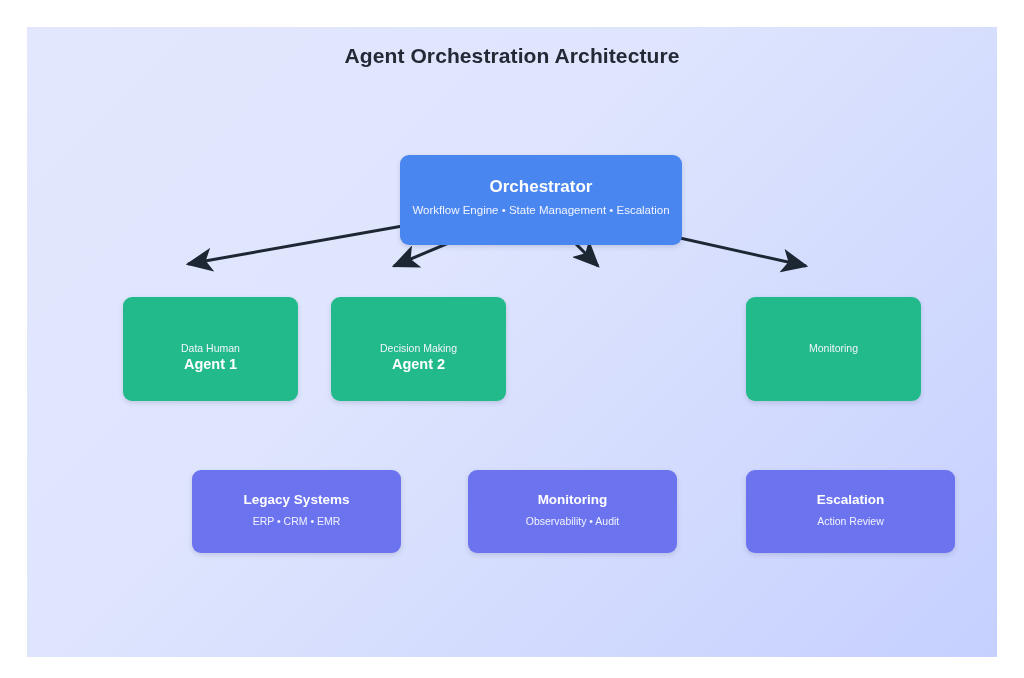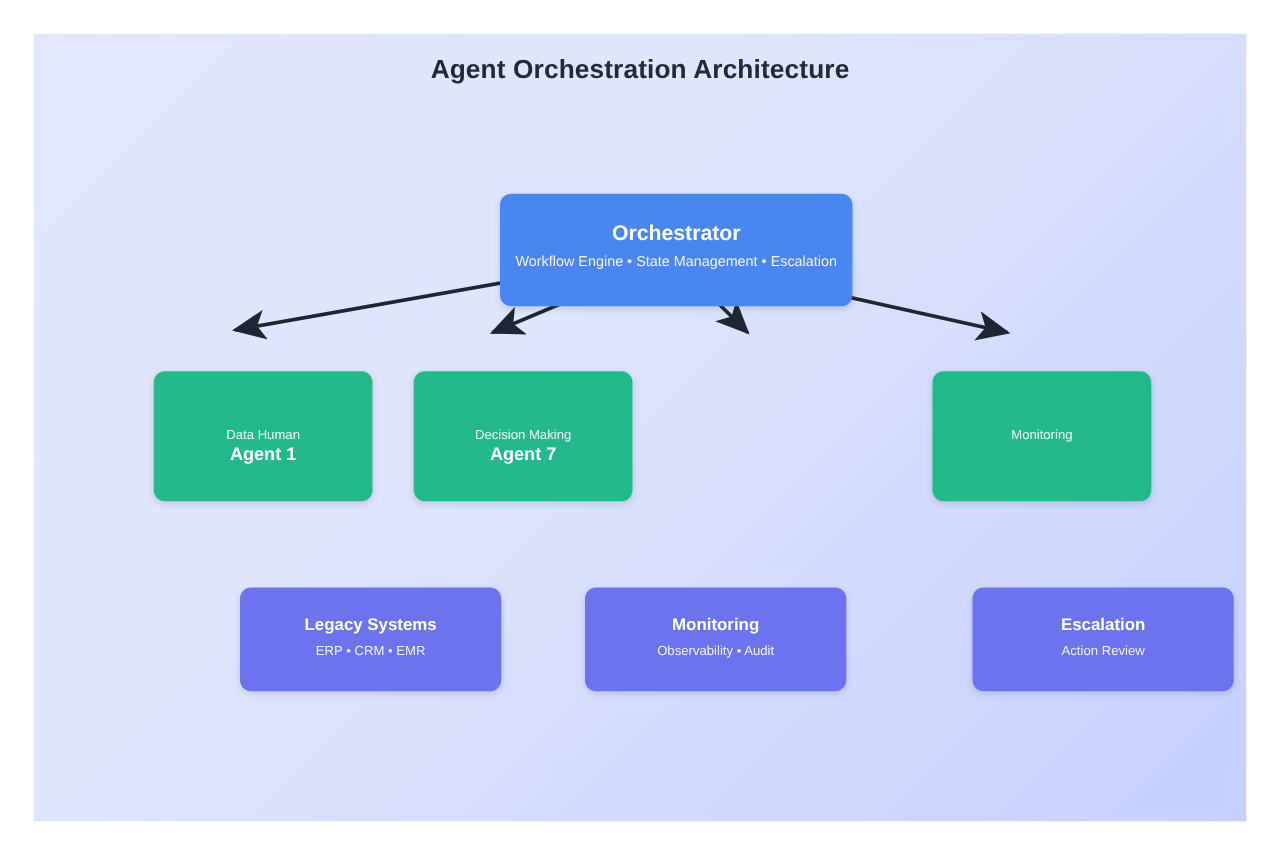--- a/index.html
+++ b/index.html
@@ -117,21 +117,21 @@
   .system .node-title {
     top: 22px;
     font-size: 13.5px;
   }
   .system .node-sub {
     top: 45px;
     font-size: 10.5px;
   }
   #node-legacy-systems { left: 165px; }
   #node-monitoring-system { left: 441px; }
-  #node-escalation { left: 719px; margin-left: 32px; }
+  #node-escalation { left: 719px; }
 
   #edges {
     position: absolute;
     left: 0;
     top: 0;
     width: 970px;
     height: 630px;
     pointer-events: none;
   }
 </style>
@@ -161,21 +161,21 @@
       <div class="node-title">Orchestrator</div>
       <div class="node-sub">Workflow Engine • State Management • Escalation</div>
     </div>
 
     <div class="node agent" id="node-agent-1">
       <div class="node-title">Agent 1</div>
       <div class="node-sub">Data Human</div>
     </div>
 
     <div class="node agent" id="node-agent-2">
-      <div class="node-title">Agent 7</div>
+      <div class="node-title">Agent 2</div>
       <div class="node-sub">Decision Making</div>
     </div>
 
 
     <div class="node agent" id="node-agent-4">
       <div class="node-sub">Monitoring</div>
     </div>
 
     <div class="node system" id="node-legacy-systems">
       <div class="node-title">Legacy Systems</div>

